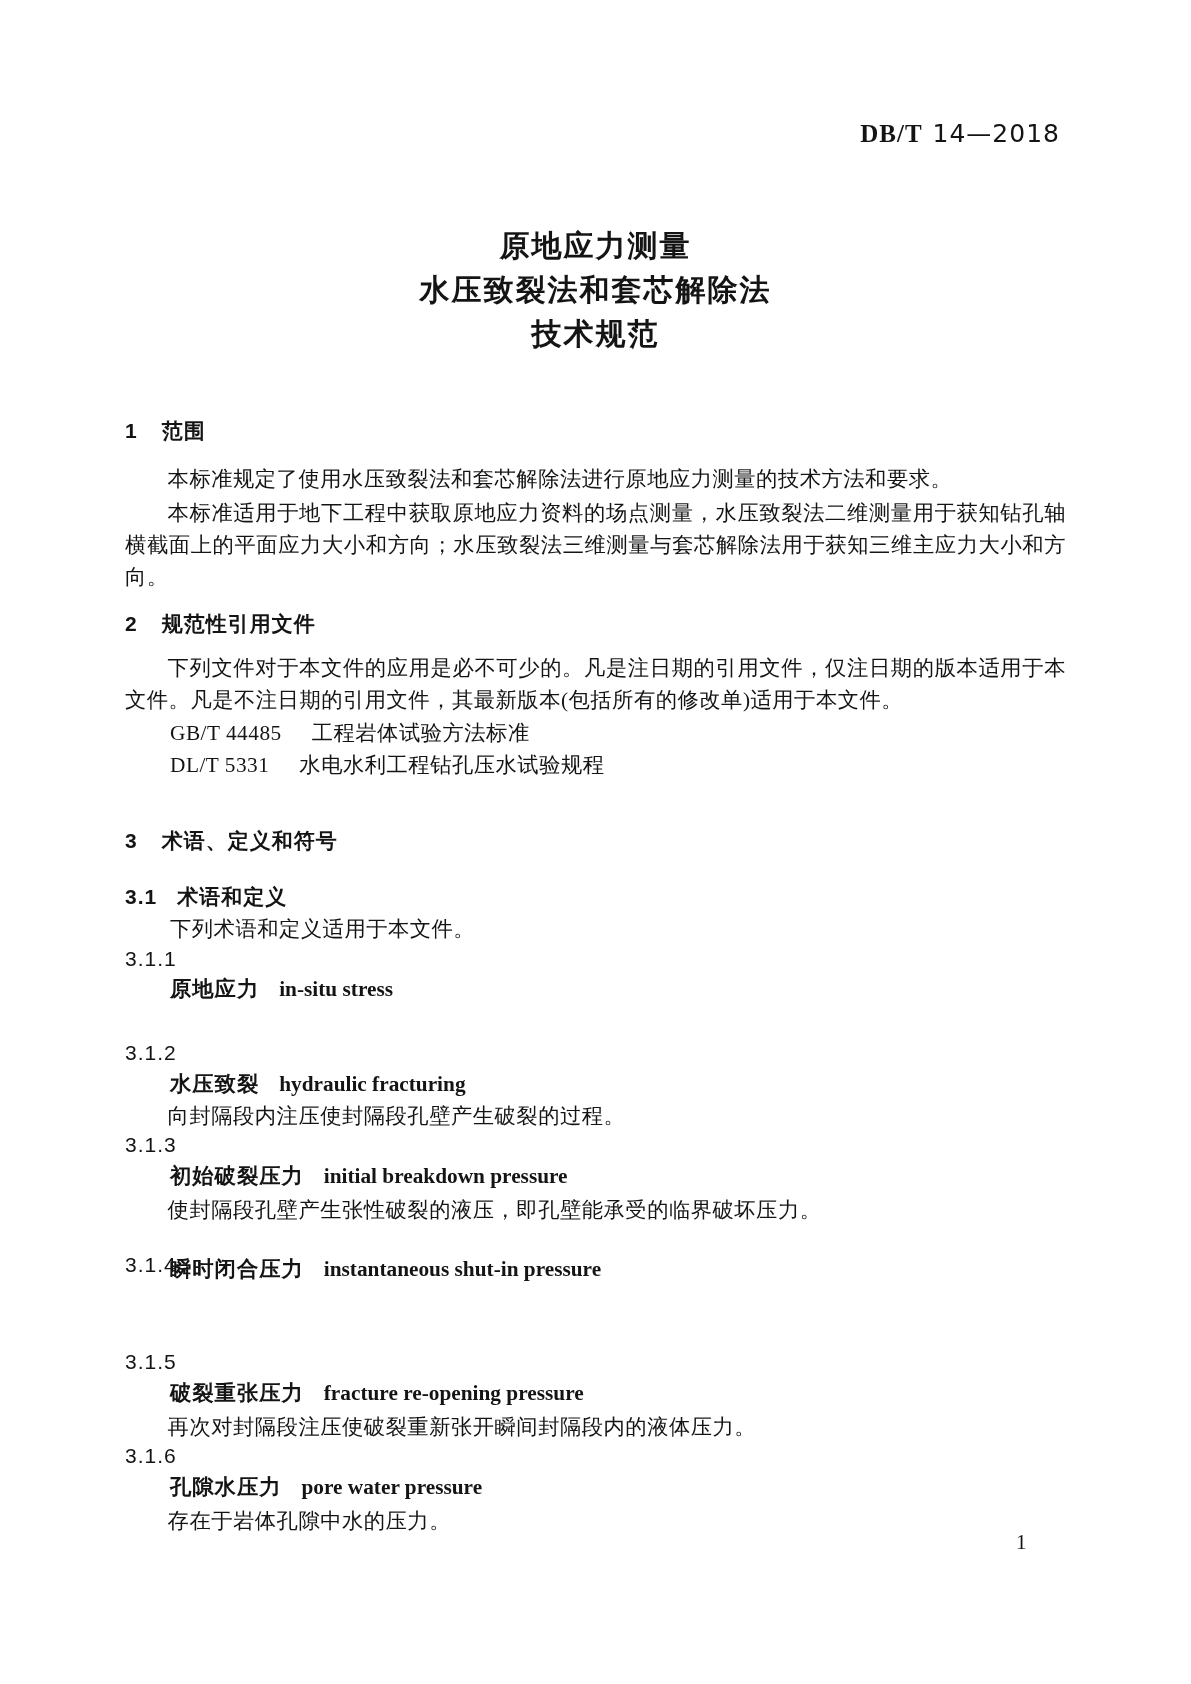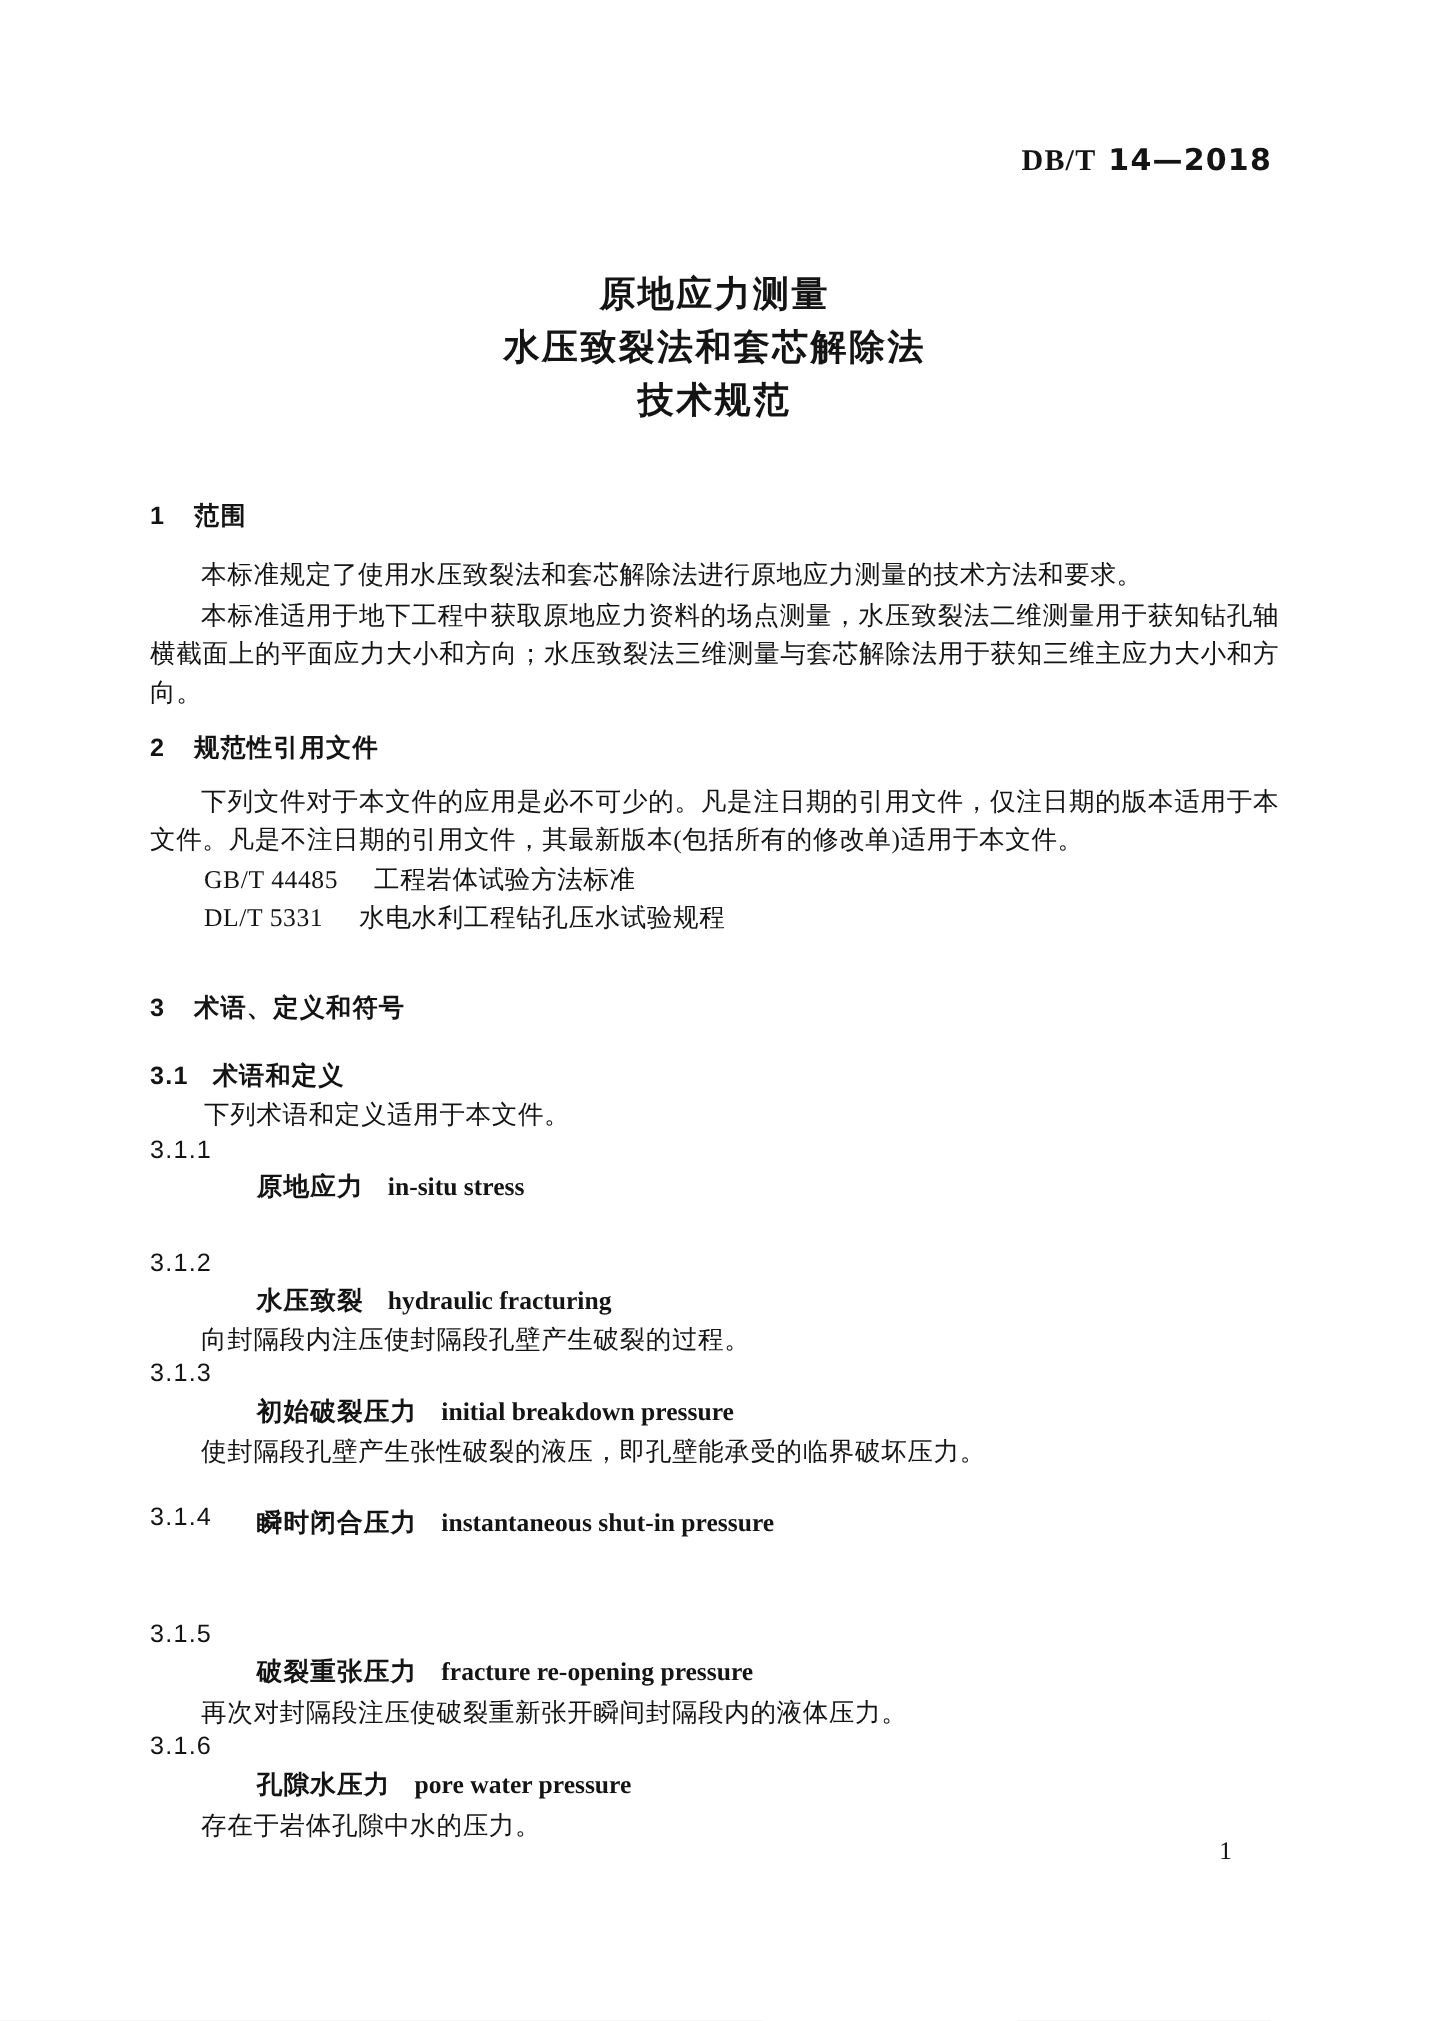--- a/index.html
+++ b/index.html
@@ -18,21 +18,21 @@
     top:120px;right:131px;
     font-size:25px;line-height:28px;
     white-space:nowrap;
   }
   .doc-number .prefix{
     font-family:"Liberation Serif","DejaVu Serif",serif;
     font-weight:bold;letter-spacing:1px;
   }
   .doc-number .code{
     font-family:"DejaVu Sans","Liberation Sans",sans-serif;
-    font-weight:700;letter-spacing:1px;margin-left:10px;text-align:center;
+    font-weight:400;letter-spacing:1px;margin-left:10px;text-align:center;
   }
   
   .title-block{
     top:224px;left:0;width:100%;
     text-align:center;
     font-family:"Liberation Sans","DejaVu Sans",sans-serif;
     font-weight:bold;
     font-size:30px;line-height:44px;letter-spacing:2px;
   }
   
@@ -62,21 +62,21 @@
     left:125px;
     font-family:"Liberation Sans","DejaVu Sans",sans-serif;
     font-size:21px;line-height:24px;letter-spacing:1px;
   }
   .term-line{
     left:170px;
     font-size:21.3px;line-height:26px;white-space:nowrap;
   }
   .term-line .term-zh{
     font-family:"Liberation Sans","DejaVu Sans",sans-serif;
-    font-weight:bold;letter-spacing:1px;margin-left:44px;
+    font-weight:bold;letter-spacing:1px;
   }
   .term-line .term-en{
     font-family:"Liberation Serif","DejaVu Serif",serif;
     font-weight:bold;margin-left:20px;
   }
   .term-def{
     left:125px;width:941px;
     font-size:21.3px;line-height:31px;
     text-align:justify;text-indent:2em;letter-spacing:0.5px;
   }

